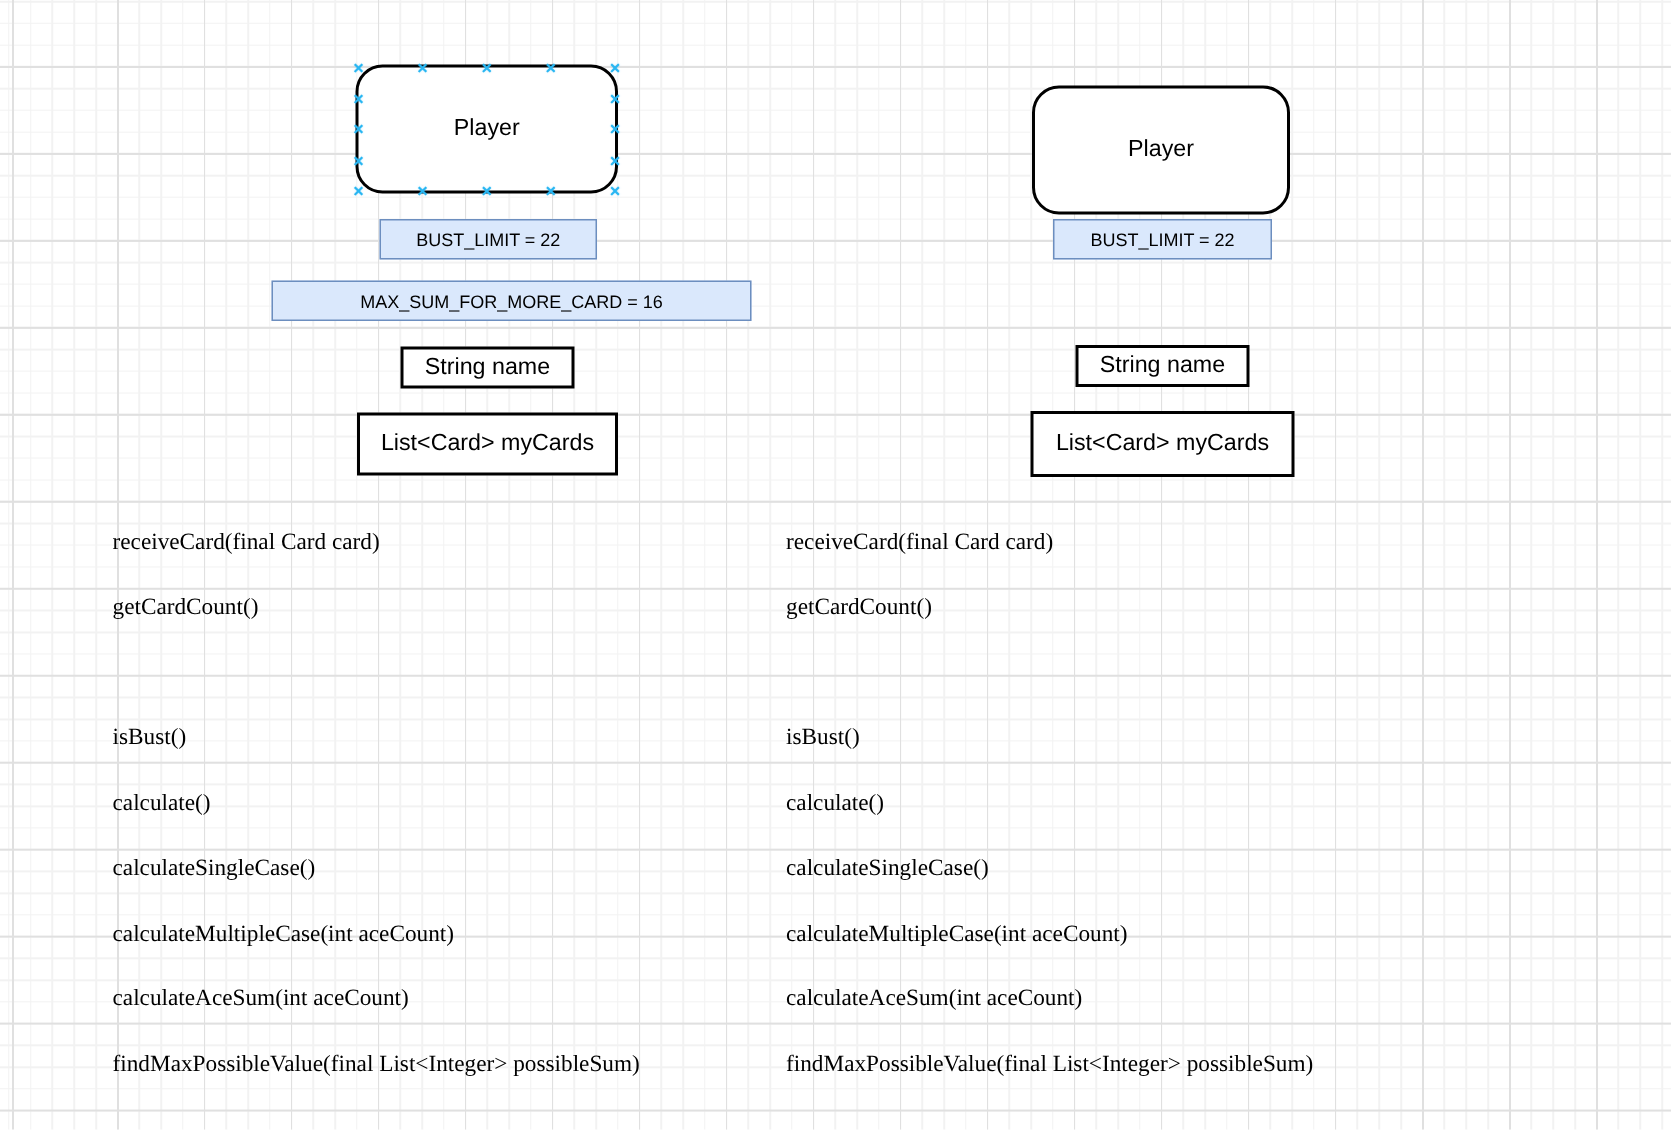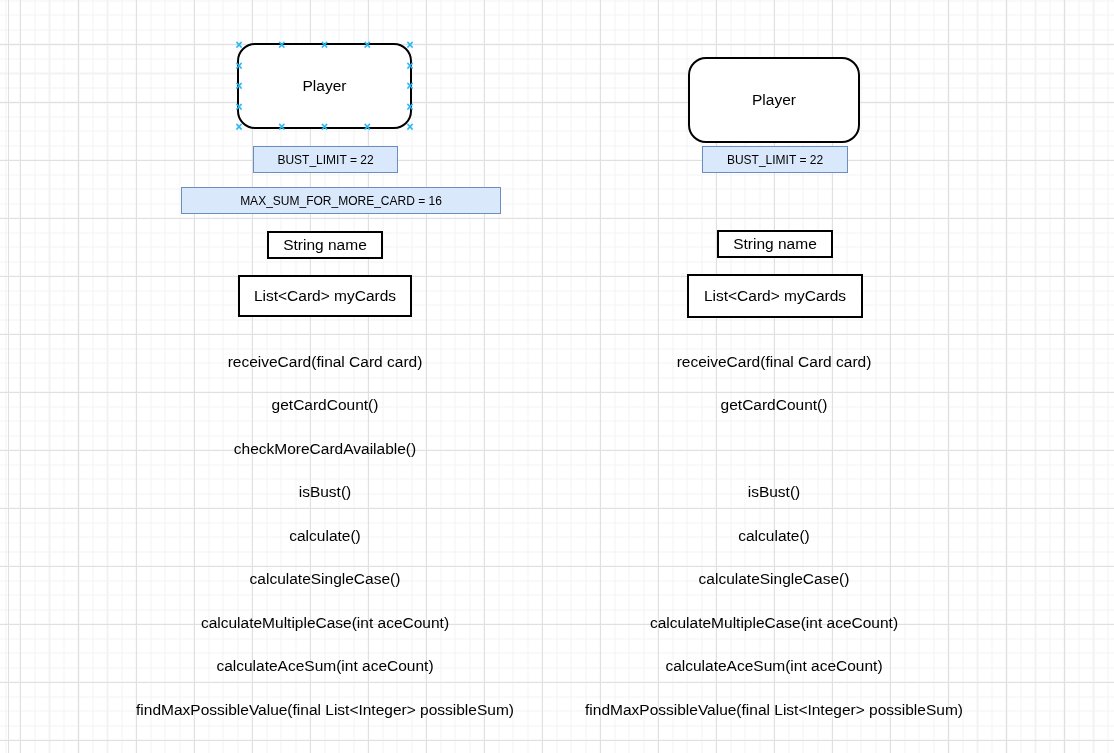--- a/index.html
+++ b/index.html
@@ -24,21 +24,21 @@
   .rounded { border-radius:18px; }
 
   .const {
     position:absolute; box-sizing:border-box; background:#dae8fc;
     border:1.5px solid #6c8ebf; display:flex; align-items:center; justify-content:center;
     font-size:12px; white-space:nowrap;
   }
 
   .method {
     position:absolute; width:500px; height:22px; line-height:22px;
-    text-align:center; font-size:15.5px; white-space:nowrap;
+    text-align:left; font-size:15.5px; white-space:nowrap;font-family:Liberation Serif, serif;
   }
 
   .cp {
     position:absolute; transform:translate(-50%,-50%);
     color:#29b6f2; font-size:12px; font-weight:bold; line-height:1;
     text-shadow:0 0 1px rgba(41,182,242,.6);
     cursor:crosshair;
   }
 </style>
 </head>
@@ -76,21 +76,20 @@
   <div class="const" style="left:702px; top:146px; width:146px; height:27px;">BUST_LIMIT = 22</div>
 
   <div class="shape" style="left:267px; top:231px; width:116px; height:28px;">String name</div>
   <div class="shape" style="left:238px; top:275px; width:174px; height:42px;">List&lt;Card&gt; myCards</div>
 
   <div class="shape" style="left:717px; top:230px; width:116px; height:28px;">String name</div>
   <div class="shape" style="left:687px; top:274px; width:176px; height:44px;">List&lt;Card&gt; myCards</div>
 
   <div class="method" style="left:75px; top:351px;">receiveCard(final Card card)</div>
   <div class="method" style="left:75px; top:394px;">getCardCount()</div>
-  <div class="method" style="left:75px; top:438px;">checkMoreCardAvailable()</div>
   <div class="method" style="left:75px; top:481px;">isBust()</div>
   <div class="method" style="left:75px; top:525px;">calculate()</div>
   <div class="method" style="left:75px; top:568px;">calculateSingleCase()</div>
   <div class="method" style="left:75px; top:612px;">calculateMultipleCase(int aceCount)</div>
   <div class="method" style="left:75px; top:655px;">calculateAceSum(int aceCount)</div>
   <div class="method" style="left:75px; top:699px;">findMaxPossibleValue(final List&lt;Integer&gt; possibleSum)</div>
 
   <div class="method" style="left:524px; top:351px;">receiveCard(final Card card)</div>
   <div class="method" style="left:524px; top:394px;">getCardCount()</div>
   <div class="method" style="left:524px; top:481px;">isBust()</div>

